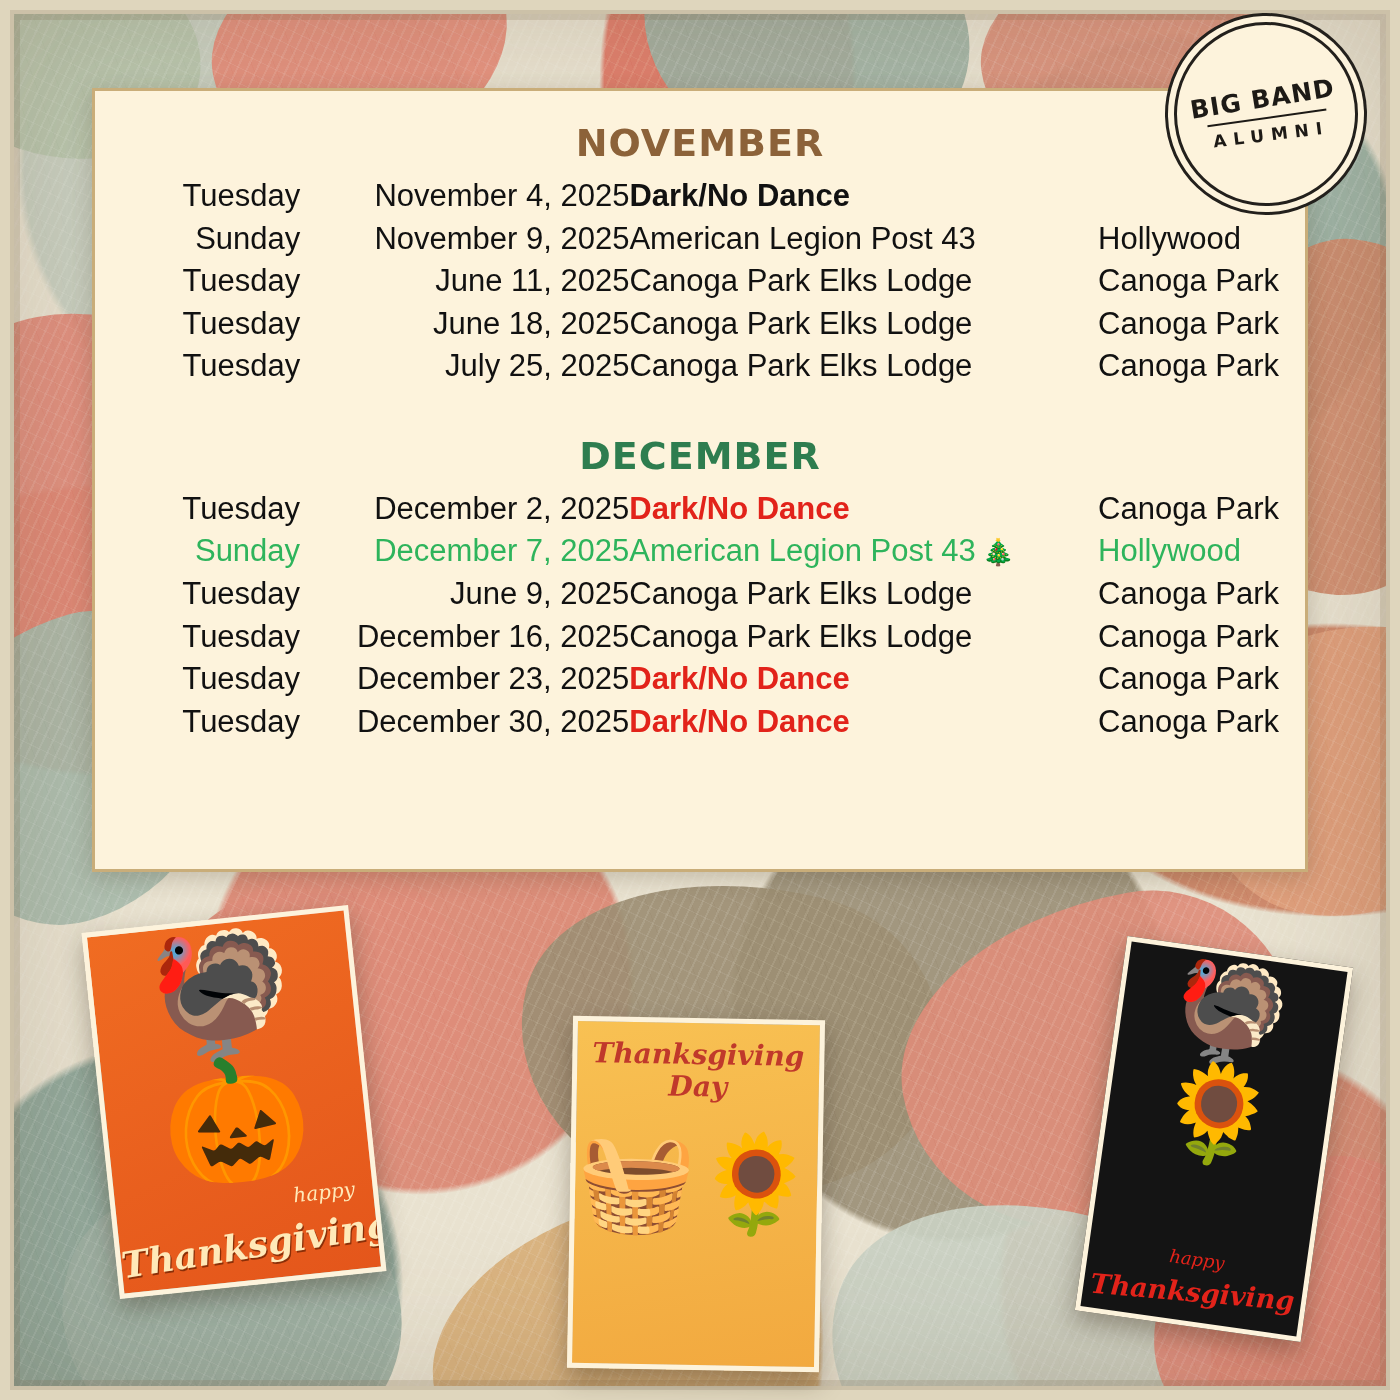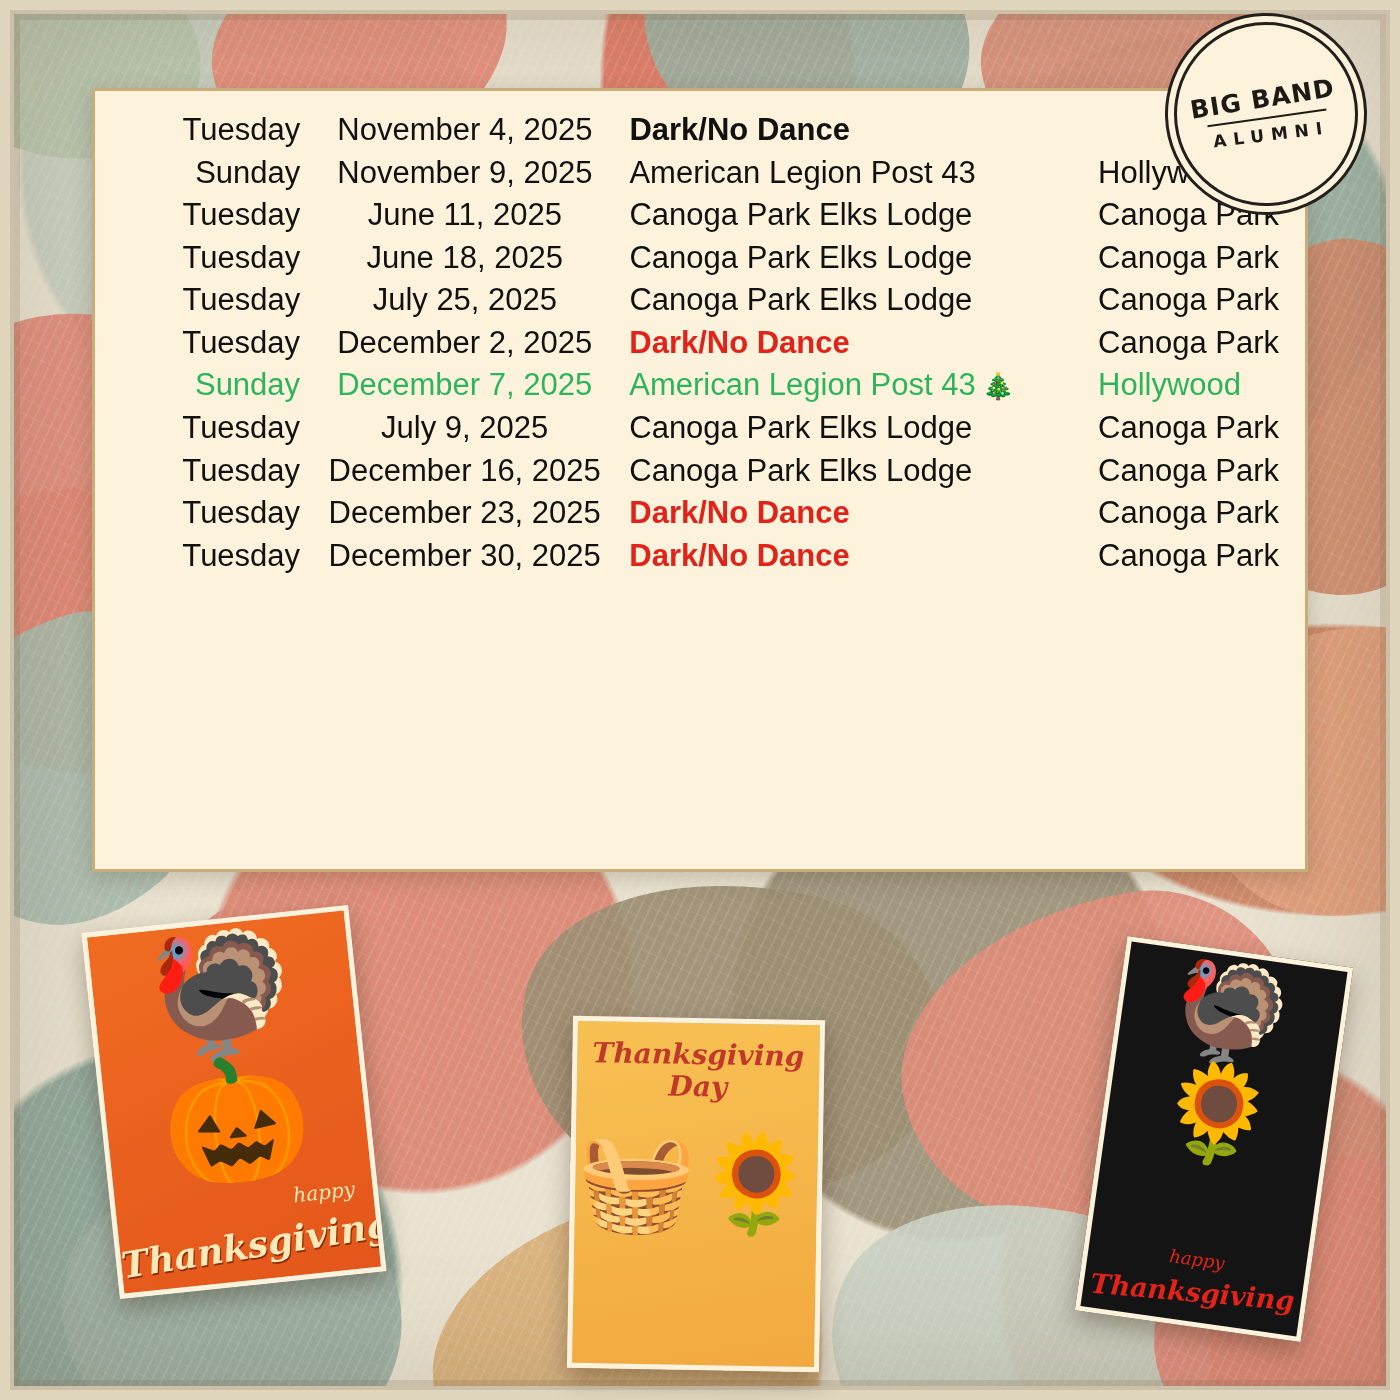--- a/index.html
+++ b/index.html
@@ -106,21 +106,21 @@
     font-family: Liberation Sans, sans-serif;
     font-size: 31px;
     color: #111;
   }
   table.sched td {
     padding: 3px 0;
     white-space: nowrap;
     line-height: 1.18;
   }
   td.c-day   { width: 180px; text-align: right; padding-right: 16px; }
-  td.c-date  { width: 330px; text-align: center; }
+  td.c-date  { width: 330px; text-align: right; }
   td.c-venue { width: 470px; text-align: left; margin-left: 24px; }
   td.c-city  { text-align: left; margin-top: 44px; }
 
   .bold   { font-weight: bold; }
   .red    { color: #e2231a; font-weight: bold; }
   .green  { color: #2eb45c; }
   .tree   { font-size: 26px; }
 
   
   #stamp {
@@ -229,20 +229,21 @@
   <div class="petal" style="left:430px;  top:1210px; width:360px; height:280px; background:#d8b07a; transform:rotate(-14deg);"></div>
   <div class="petal" style="left:830px;  top:1200px; width:380px; height:300px; background:#c9d0c2; transform:rotate(18deg);"></div>
   <div class="petal" style="left:1150px; top:1170px; width:330px; height:300px; background:#e08a78; transform:rotate(-22deg);"></div>
 
   <div class="grain"></div>
   <div class="vignette"></div>
   <div class="border-frame"></div>
 
   <div id="card">
 
+    <div class="month-title" id="nov-title" style="color: rgb(140, 98, 57);">NOVEMBER</div>
 
     <table class="sched">
       <tbody id="nov-body">
           <tr>
             <td class="c-day ">Tuesday</td>
             <td class="c-date ">November 4, 2025</td>
             <td class="c-venue bold">Dark/No Dance</td>
             <td class="c-city "></td>
           </tr>
           <tr>
@@ -265,38 +266,39 @@
           </tr>
           <tr>
             <td class="c-day ">Tuesday</td>
             <td class="c-date ">July 25, 2025</td>
             <td class="c-venue ">Canoga Park Elks Lodge</td>
             <td class="c-city ">Canoga Park</td>
           </tr>
         </tbody>
     </table>
 
+    <div class="month-title" id="dec-title" style="color: rgb(46, 125, 79);">DECEMBER</div>
 
     <table class="sched">
       <tbody id="dec-body">
           <tr>
             <td class="c-day ">Tuesday</td>
             <td class="c-date ">December 2, 2025</td>
             <td class="c-venue red">Dark/No Dance</td>
             <td class="c-city ">Canoga Park</td>
           </tr>
           <tr>
             <td class="c-day green">Sunday</td>
             <td class="c-date green">December 7, 2025</td>
             <td class="c-venue green">American Legion Post 43<span class="tree"> 🎄</span></td>
             <td class="c-city green">Hollywood</td>
           </tr>
           <tr>
             <td class="c-day ">Tuesday</td>
-            <td class="c-date ">July 9, 2025</td>
+            <td class="c-date ">June 9, 2025</td>
             <td class="c-venue ">Canoga Park Elks Lodge</td>
             <td class="c-city ">Canoga Park</td>
           </tr>
           <tr>
             <td class="c-day ">Tuesday</td>
             <td class="c-date ">December 16, 2025</td>
             <td class="c-venue ">Canoga Park Elks Lodge</td>
             <td class="c-city ">Canoga Park</td>
           </tr>
           <tr>

